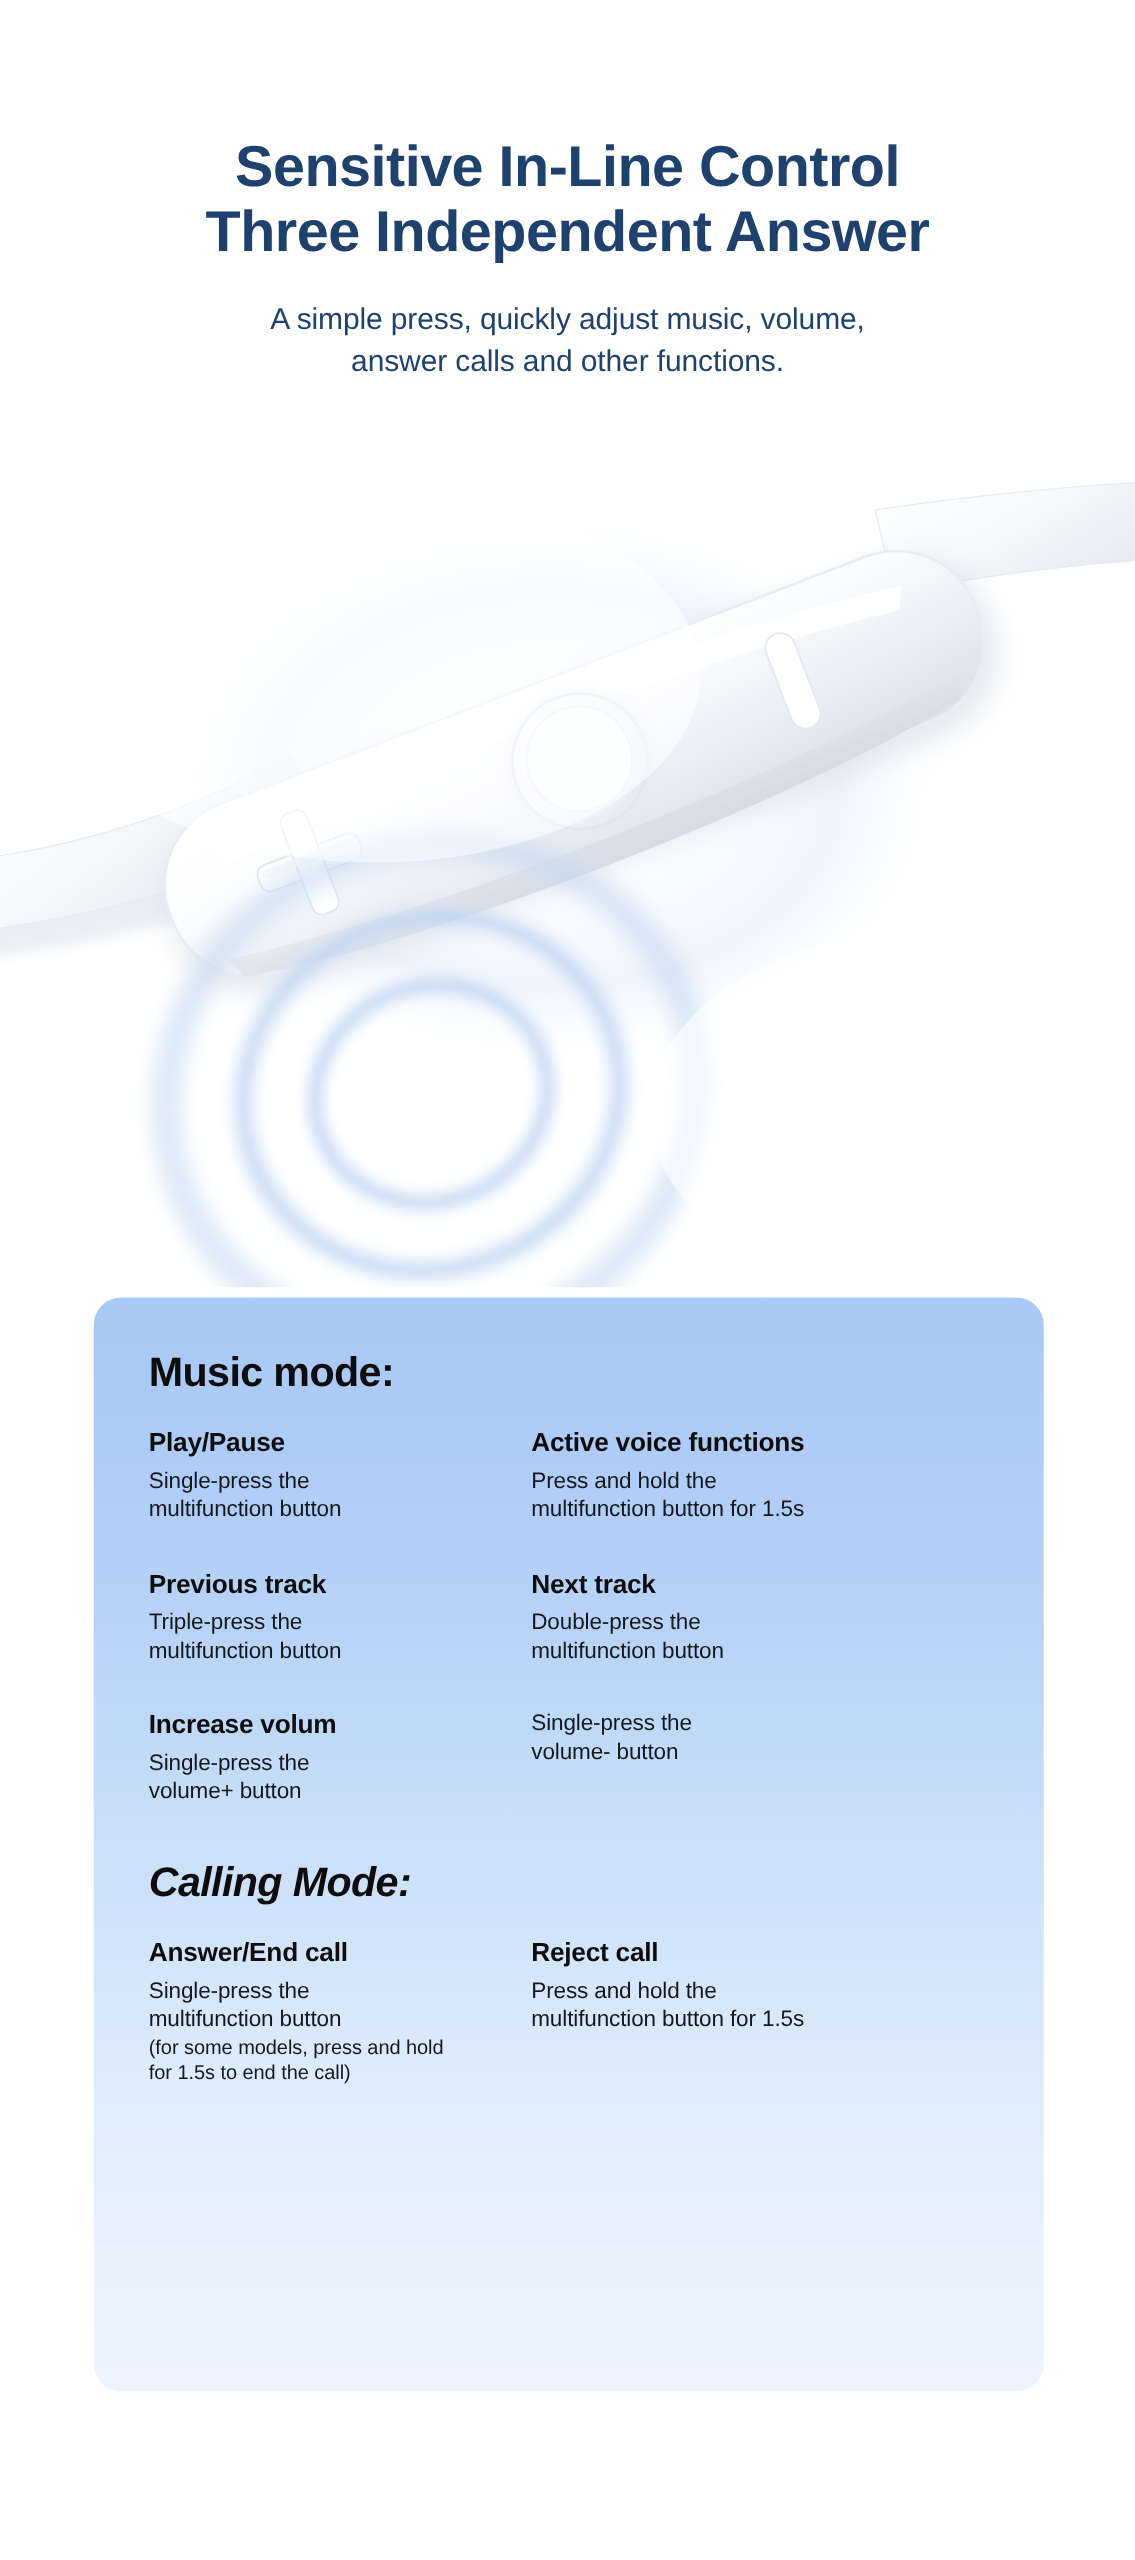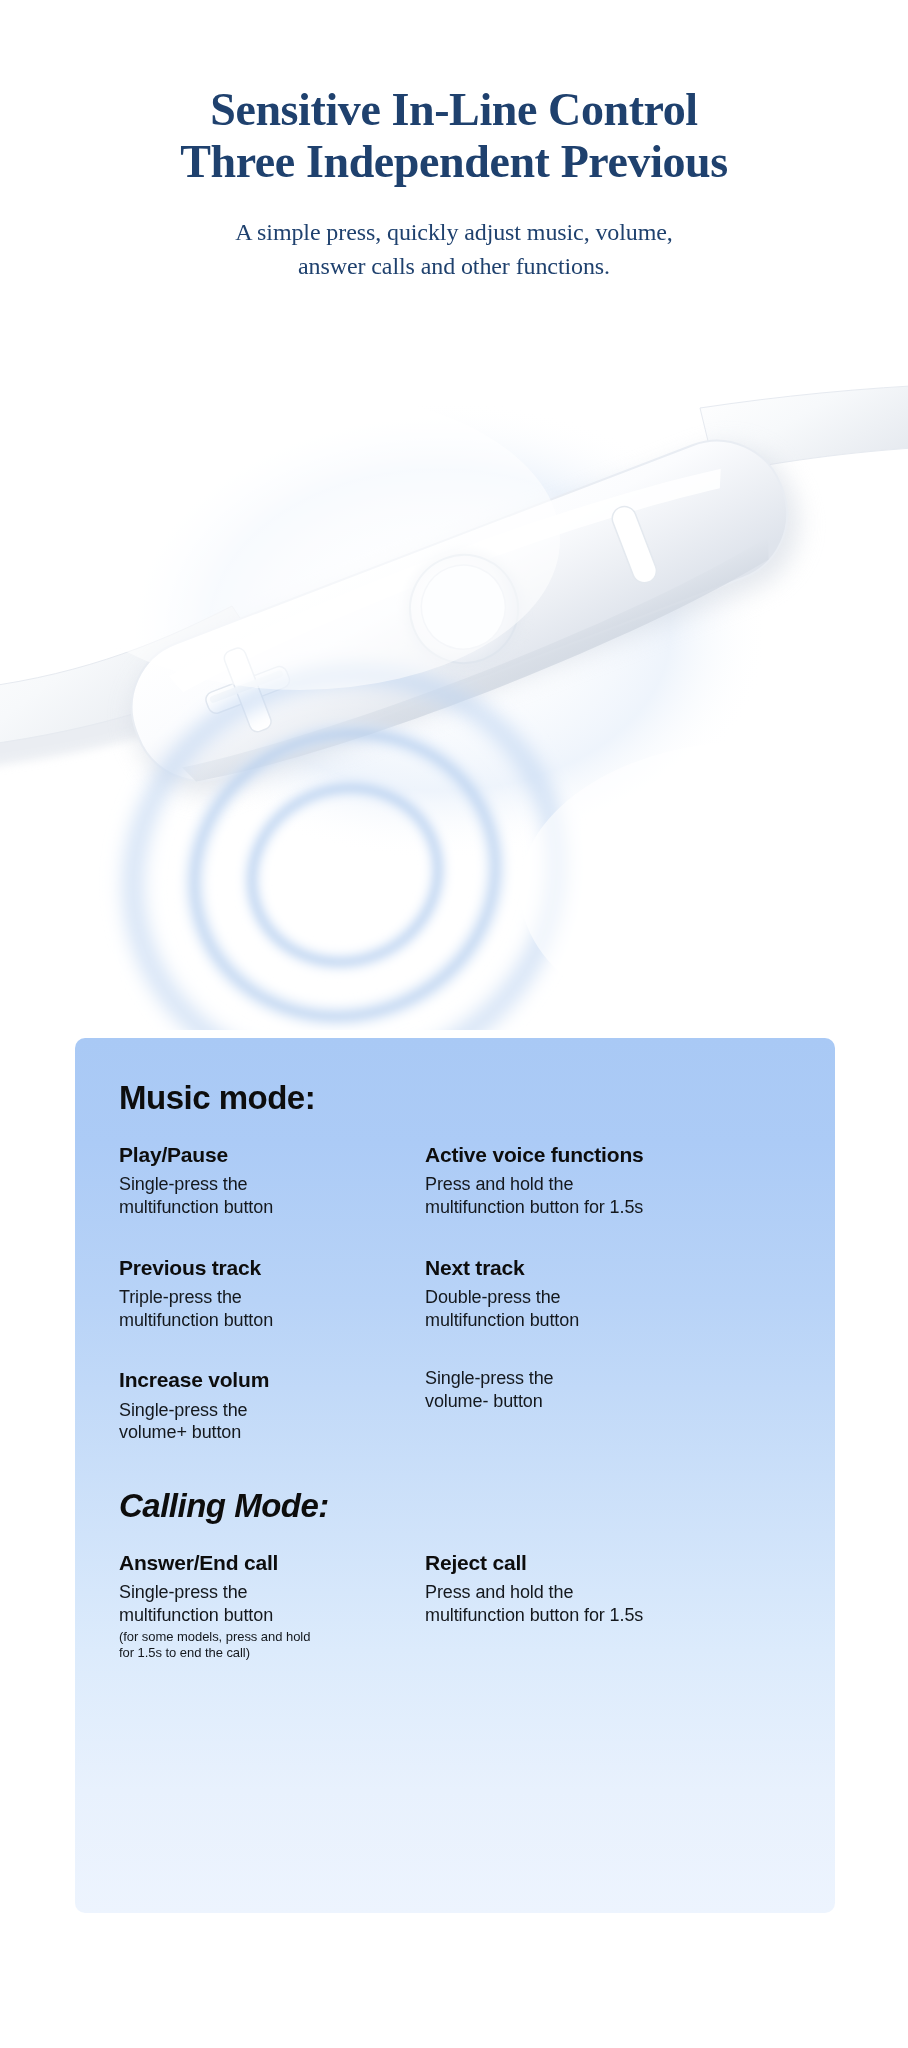--- a/index.html
+++ b/index.html
@@ -18,23 +18,22 @@
     width: 908px;
     height: 2048px;
     background: #ffffff;
   }
 
   
   .header {
     position: absolute;
     top: 0; left: 0;
     width: 908px;
-    padding-top: 84px;
+    padding-top: 108px;
     text-align: center;
-    font-family: Liberation Serif, serif;
   }
 
   .title {
     color: #1f416e;
     font-size: 46px;
     font-weight: bold;
     line-height: 1.12;
     letter-spacing: -0.4px;
   }
   .title-line { display: block; }
@@ -61,21 +60,21 @@
 
   .hero-svg { display: block; width: 908px; height: 700px; }
 
   
   .info-card {
     position: absolute;
     left: 75px;
     top: 1038px;
     width: 760px;
     height: 875px;
-    border-radius: 10px;
+    border-radius: 22px;
     background: linear-gradient(180deg,
         #a9c9f5 0%,
         #accbf6 12%,
         #b8d3f7 30%,
         #cadff9 50%,
         #dcebfc 70%,
         #e8f1fd 86%,
         #edf4fe 100%);
   }
 
@@ -121,38 +120,38 @@
     color: #14181d;
     font-size: 18px;
     font-weight: normal;
     line-height: 1.26;
     letter-spacing: -0.1px;
     white-space: pre-line;
   }
 
   .feature-note {
     color: #14181d;
-    font-size: 13px;
+    font-size: 16px;
     line-height: 1.25;
     letter-spacing: -0.05px;
     white-space: pre-line;
     margin-top: 2px;
   }
 
   .cell { min-height: 1px; }
 </style>
 </head>
 <body>
 
 <div class="page">
 
   <div class="header">
     <h1 class="title">
       <span class="title-line">Sensitive In-Line Control</span>
-      <span class="title-line">Three Independent Previous</span>
+      <span class="title-line">Three Independent Answer</span>
     </h1>
     <p class="subtitle">
       <span class="subtitle-line">A simple press, quickly adjust music, volume,</span>
       <span class="subtitle-line">answer calls and other functions.</span>
     </p>
   </div>
 
   <div class="hero">
     <svg class="hero-svg" viewBox="0 0 908 700" xmlns="http://www.w3.org/2000/svg">
       <defs>

